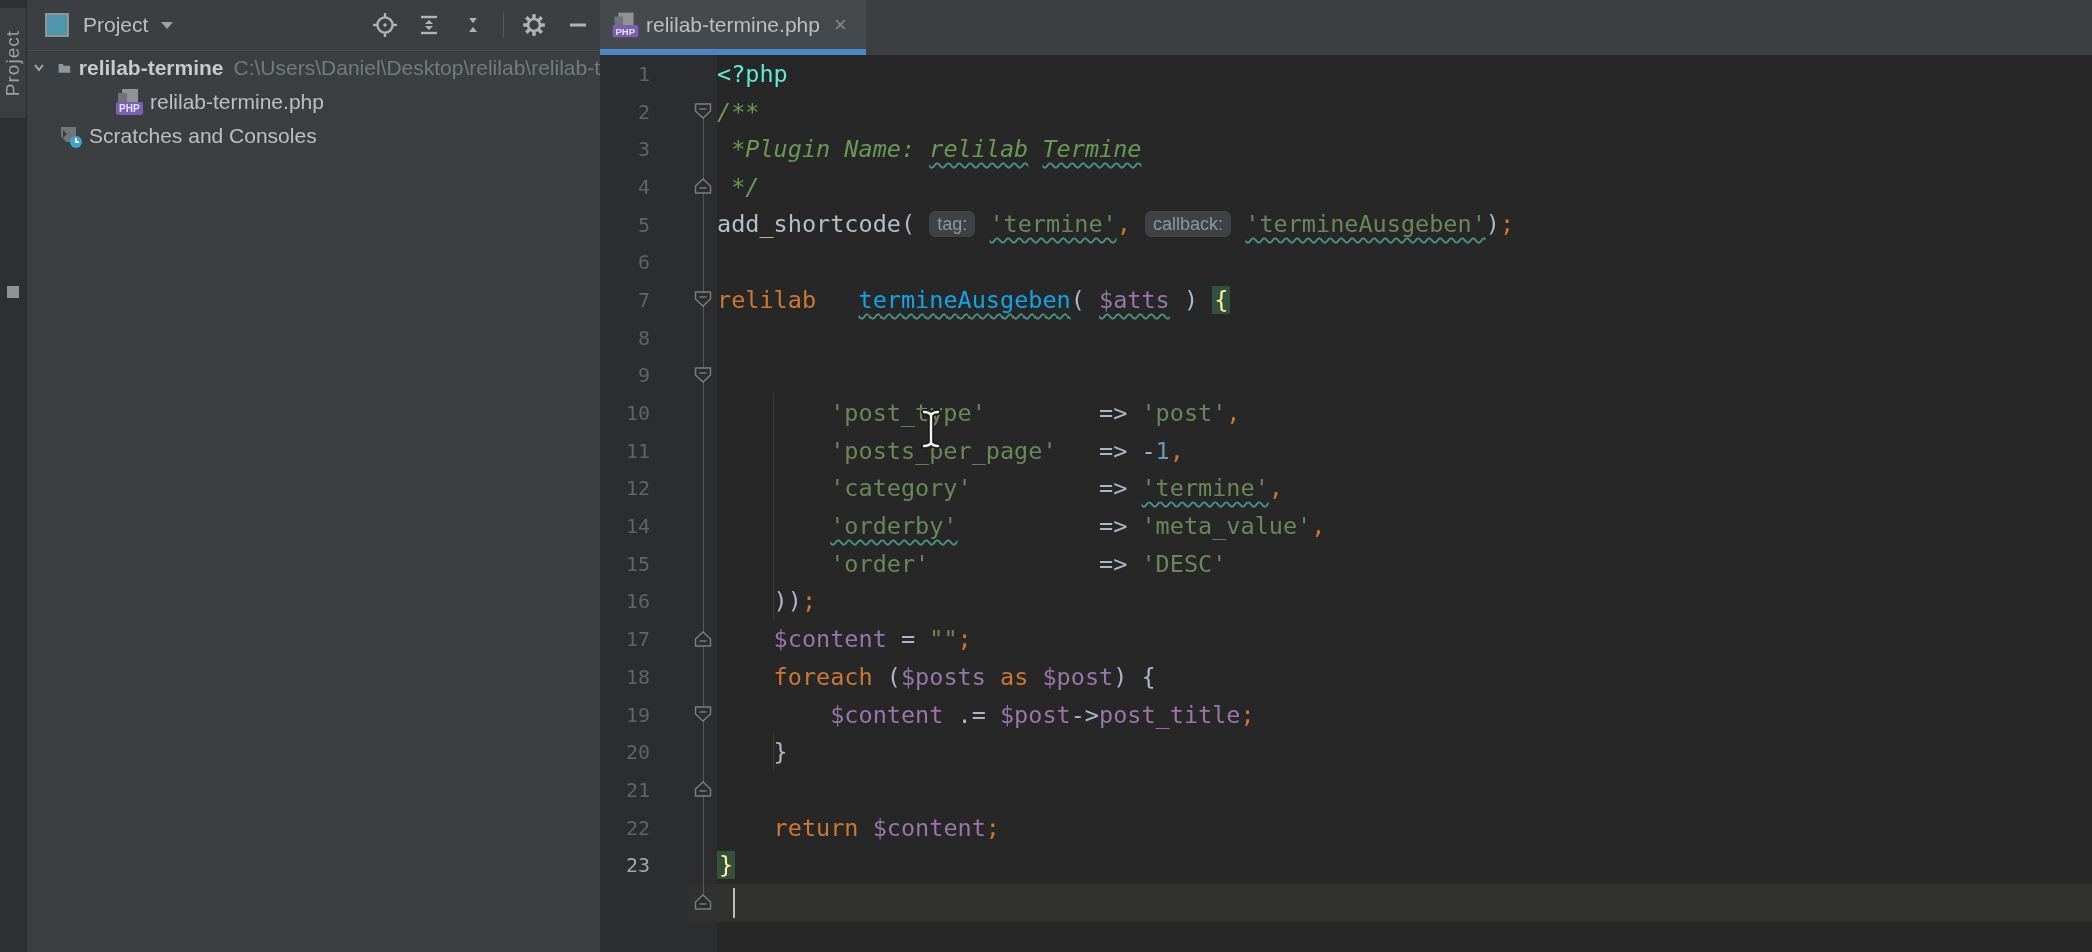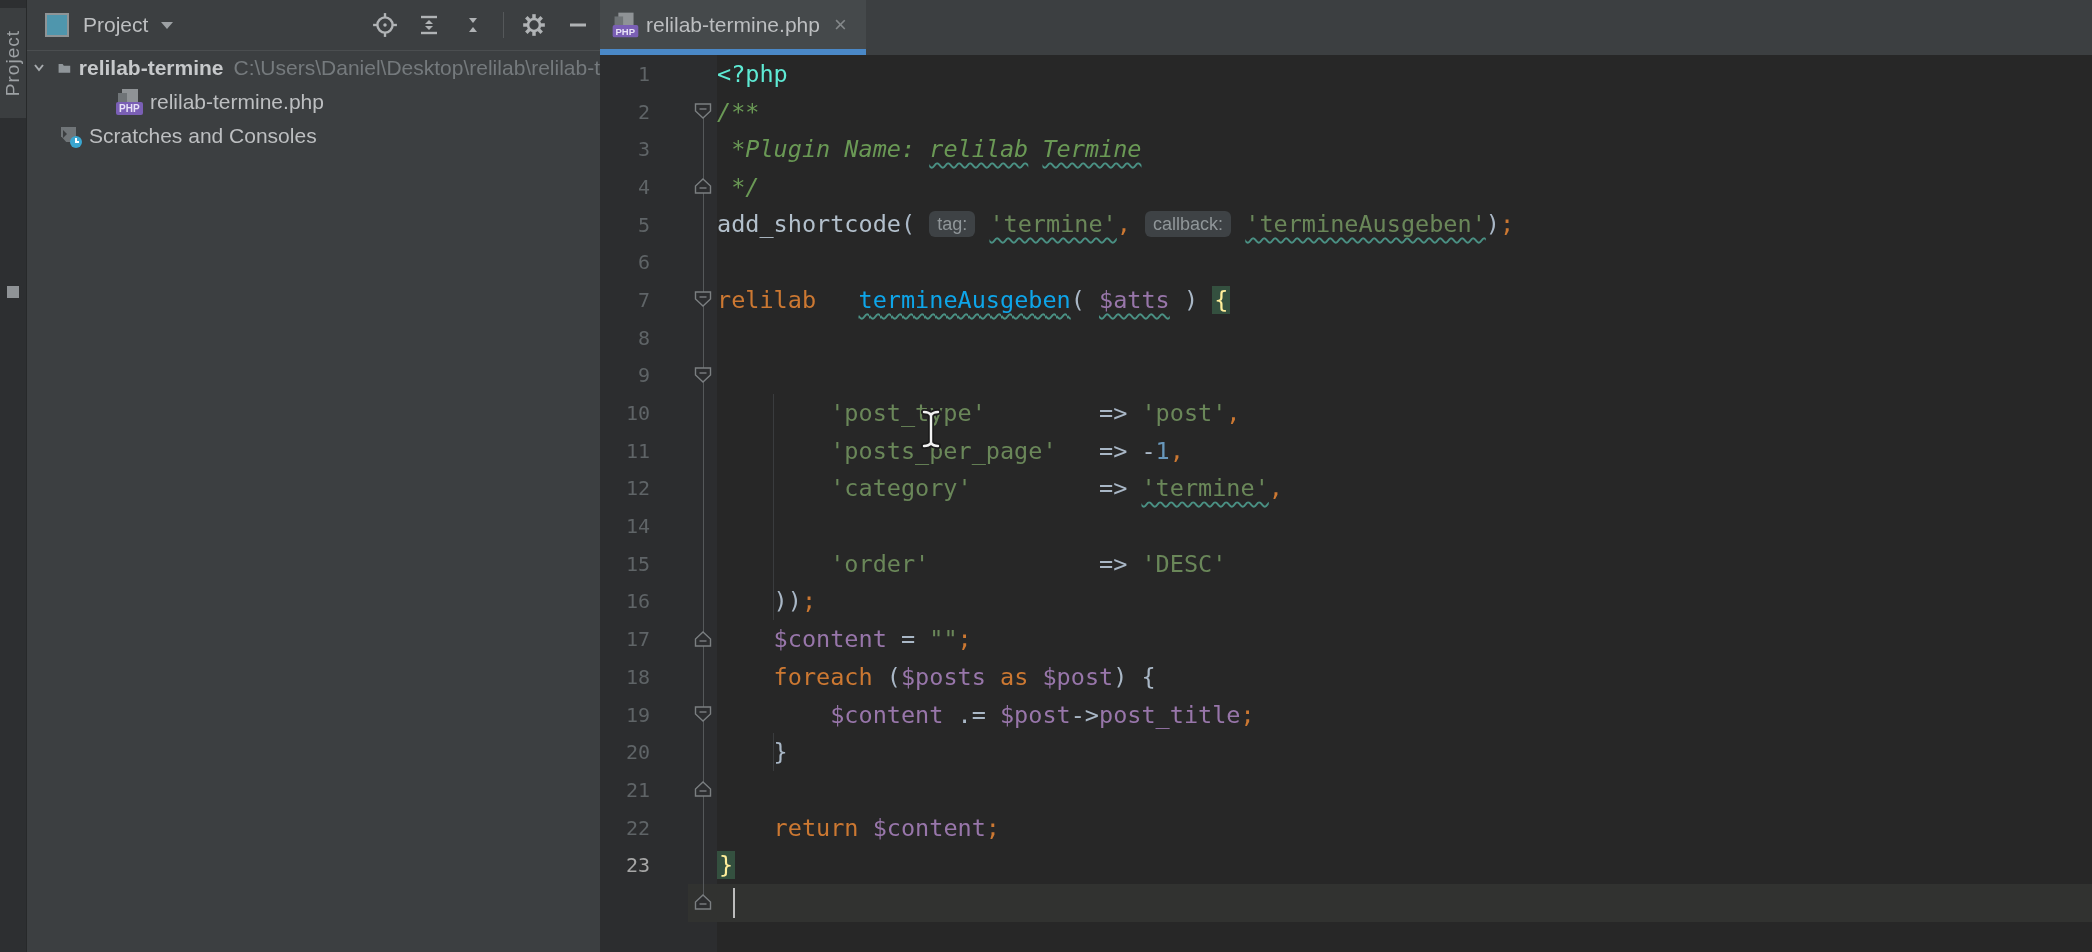--- a/index.html
+++ b/index.html
@@ -267,20 +267,21 @@
             <span class="codetxt"><span class="tk-p">        </span><span class="tk-s">'posts_per_page'</span><span class="tk-p">   =&gt; </span><span class="tk-p">-</span><span class="tk-n">1</span><span class="tk-o">,</span></span>
           </div>
           <div class="row">
             <span class="ln">12</span>
             <span class="foldcell"></span>
             <span class="codetxt"><span class="tk-p">        </span><span class="tk-s">'category'</span><span class="tk-p">         =&gt; </span><span class="tk-s tk-w">'termine'</span><span class="tk-o">,</span></span>
           </div>
           <div class="row">
             <span class="ln">14</span>
             <span class="foldcell"></span>
+            <span class="codetxt"><span class="tk-p">        </span><span class="tk-s tk-w">'orderby'</span><span class="tk-p">          =&gt; </span><span class="tk-s">'meta_value'</span><span class="tk-o">,</span></span>
           </div>
           <div class="row">
             <span class="ln">15</span>
             <span class="foldcell"></span>
             <span class="codetxt"><span class="tk-p">        </span><span class="tk-s">'order'</span><span class="tk-p">            =&gt; </span><span class="tk-s">'DESC'</span></span>
           </div>
           <div class="row">
             <span class="ln">16</span>
             <span class="foldcell"></span>
             <span class="codetxt"><span class="tk-p">    ))</span><span class="tk-o">;</span></span>

